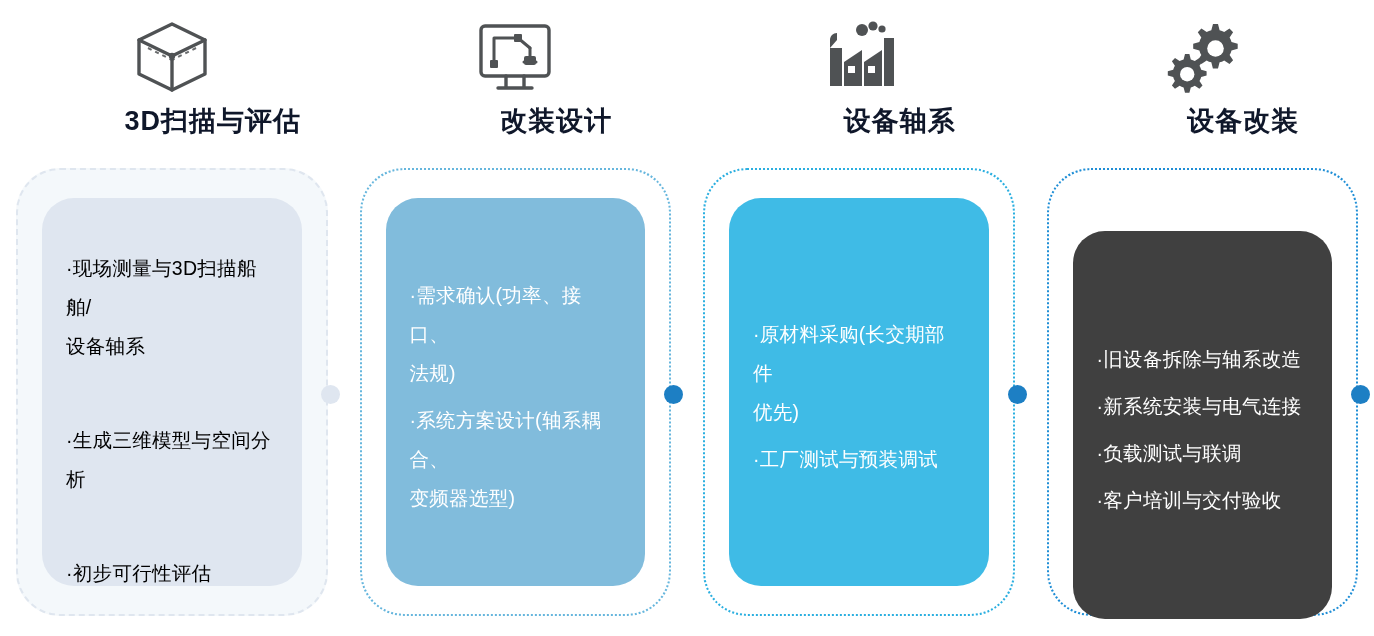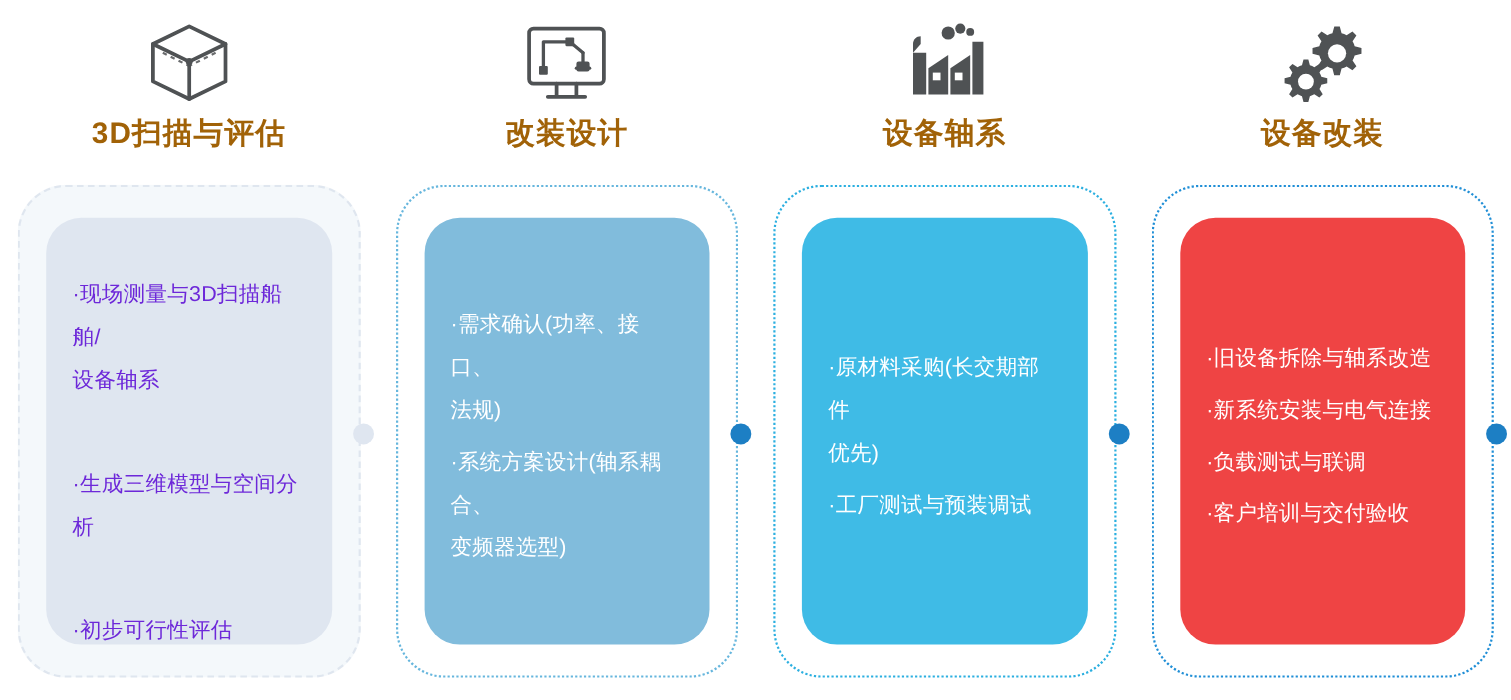--- a/index.html
+++ b/index.html
@@ -51,23 +51,24 @@
 
   
   .step-title {
     position: absolute;
     top: 104px;
     left: 0;
     width: 100%;
     text-align: center;
     font-size: 27px;
     font-weight: bold;
-    color: #a16207;
+    color: #0f172a;
     letter-spacing: 1px;
     line-height: 34px;
+    padding-left: 41px;
   }
 
   
   .dash-frame {
     position: absolute;
     top: 168px;
     left: 16px;
     right: 16px;
     height: 448px;
     border-radius: 44px;
@@ -88,31 +89,31 @@
     border-radius: 32px;
     box-sizing: border-box;
     padding: 30px 24px 20px 24px;
     display: flex;
     flex-direction: column;
     justify-content: center;
   }
   .step-1 .card { background: #dfe6f0; }
   .step-2 .card { background: #81bcdc; }
   .step-3 .card { background: #3fbbe6; }
-  .step-4 .card { background: #ef4444; }
+  .step-4 .card { background: #404040; margin-top: 33px; }
 
   .bullet {
     font-size: 19.5px;
     line-height: 39px;
     letter-spacing: 0.3px;
     margin: 0 0 8px 0;
     white-space: pre-line;
   }
   .bullet:last-child { margin-bottom: 0; }
-  .step-1 .bullet { color: #6d28d9; margin-top: 47px; }
+  .step-1 .bullet { color: #000000; margin-top: 47px; }
   .step-2 .bullet,
   .step-3 .bullet,
   .step-4 .bullet { color: #ffffff; }
 
   
   .connector {
     position: absolute;
     top: 385px;
     width: 19px;
     height: 19px;

